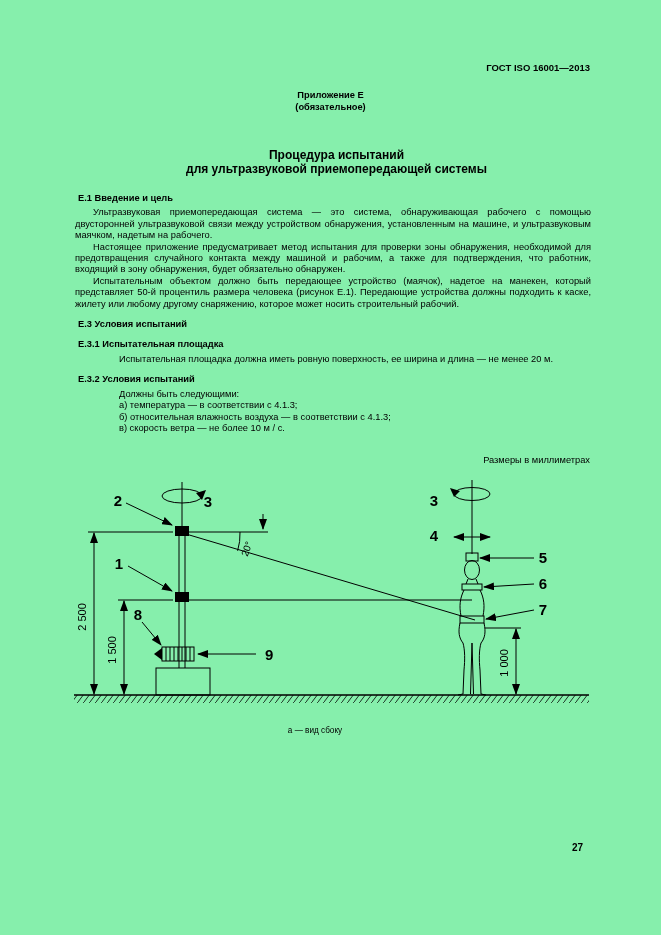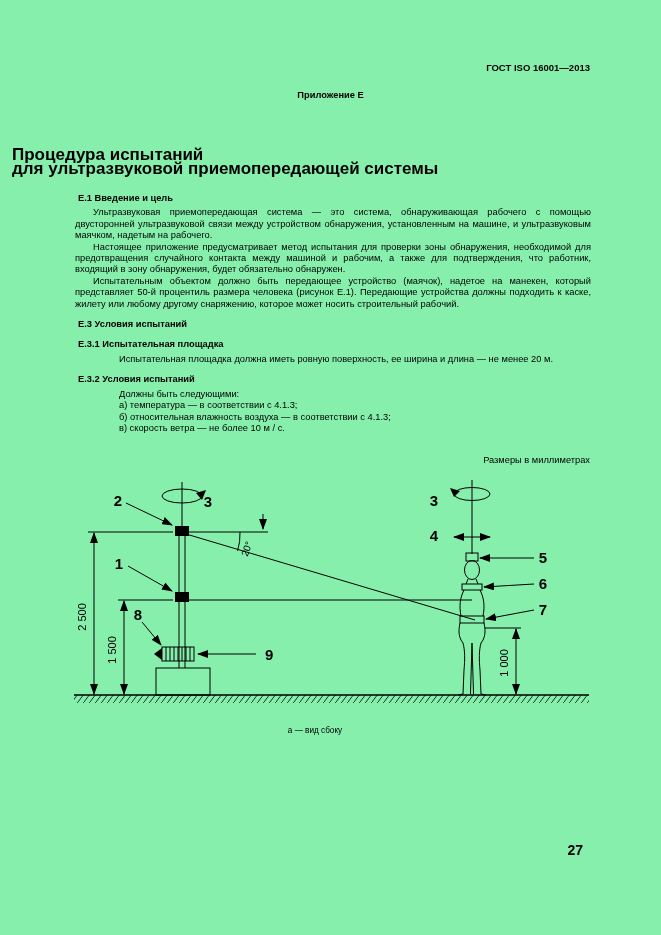--- a/index.html
+++ b/index.html
@@ -4,47 +4,48 @@
 <style>
   * { margin:0; padding:0; box-sizing:border-box; }
   html,body { background:#e8e8e8; }
   .page {
     position:relative; width:661px; height:935px; background:#86efac;
     font-family:"Liberation Sans", sans-serif; color:#000; overflow:hidden;
     margin:0 auto;
   }
   .doc-ref { position:absolute; top:62px; right:71px; font-size:9.5px; font-weight:bold; }
   .annex { position:absolute; top:89px; left:0; width:100%; text-align:center; font-size:9.3px; font-weight:bold; line-height:12px; }
-  .main-title { position:absolute; top:148px; left:0; width:100%; font-size:17px; font-weight:bold; line-height:14px;padding-left:12px; }
+  .main-title { position:absolute; top:148px; left:0; width:100%; text-align:center; font-size:12px; font-weight:bold; line-height:14px;padding-left:12px; }
   .body-text { position:absolute; top:193px; left:75px; width:516px; font-size:9.3px; line-height:11.4px; }
   .body-text h4 { font-size:9.3px; font-weight:bold; margin:9px 0 3px 3px; }
   .body-text h4.first { margin-top:0; }
   .body-text p { text-align:justify; }
   .body-text p.indent { text-indent:18px; }
   .body-text p.tight { margin:0;padding-left:44px; }
   .units-note { position:absolute; top:455px; right:71px; font-size:9.3px; }
   .diagram { position:absolute; top:470px; left:72px; width:530px; }
   .caption { position:absolute; top:726px; left:75px; width:480px; text-align:center; font-size:8.2px; }
-  .page-number { position:absolute; top:842px; right:78px; font-size:14px; font-weight:bold;margin-left:48px; }
+  .page-number { position:absolute; top:842px; right:78px; font-size:10px; font-weight:bold;margin-left:48px; }
   svg { display:block; }
   svg text { font-family:"Liberation Sans", sans-serif; fill:#000; }
   .co { font-size:15px; font-weight:bold; }
   .dim { font-size:11px; }
   .ang { font-size:10px; }
   svg line, svg path.ln, svg ellipse, svg rect.ln { stroke:#000; fill:none; }
 </style>
 </head>
 <body>
 
 <div class="page">
 
   <div class="doc-ref">ГОСТ ISO 16001—2013</div>
 
   <div class="annex">
     <div>Приложение Е</div>
+    <div>(обязательное)</div>
   </div>
 
   <div class="main-title">
     <div>Процедура испытаний</div>
     <div>для ультразвуковой приемопередающей системы</div>
   </div>
 
   <div class="body-text">
     <h4 class="first">Е.1 Введение и цель</h4>
     <p class="indent">Ультразвуковая приемопередающая система — это система, обнаруживающая рабочего с помощью двусторонней ультразвуковой связи между устройством обнаружения, установленным на машине, и ультразвуковым маячком,  надетым на рабочего.</p>

